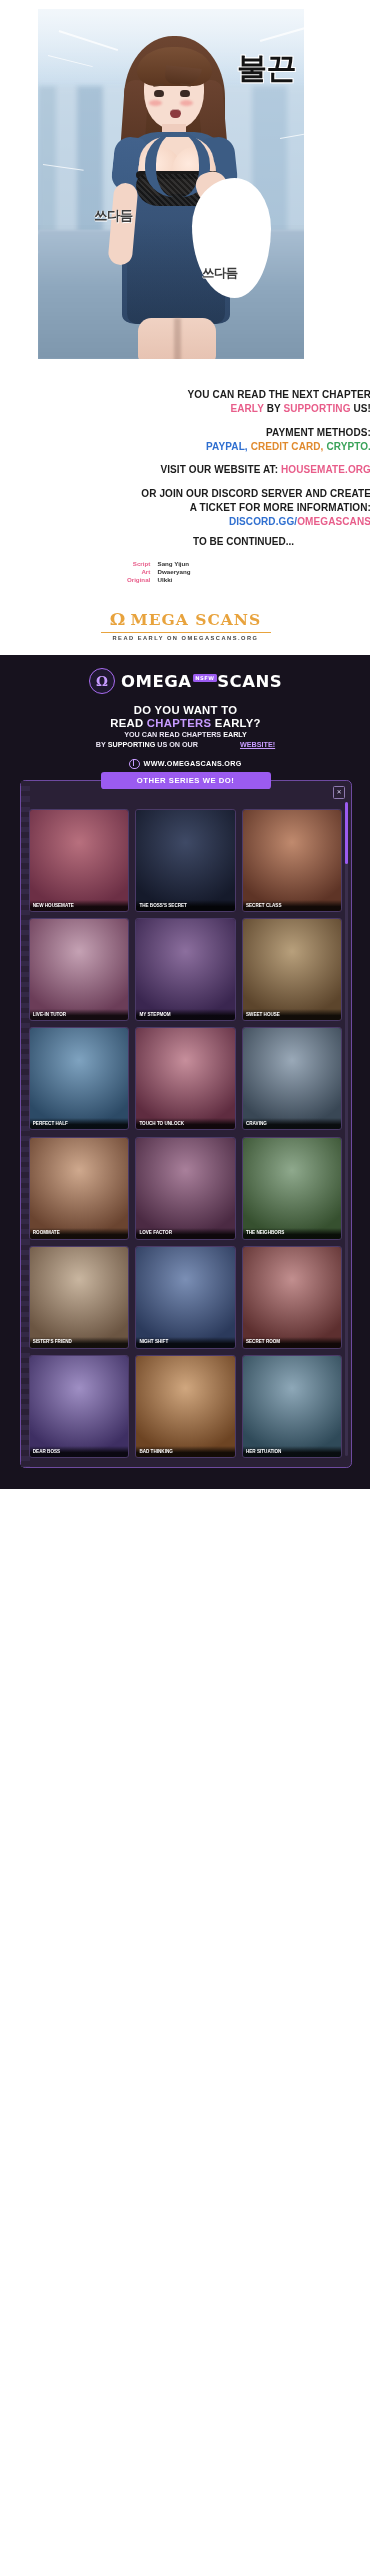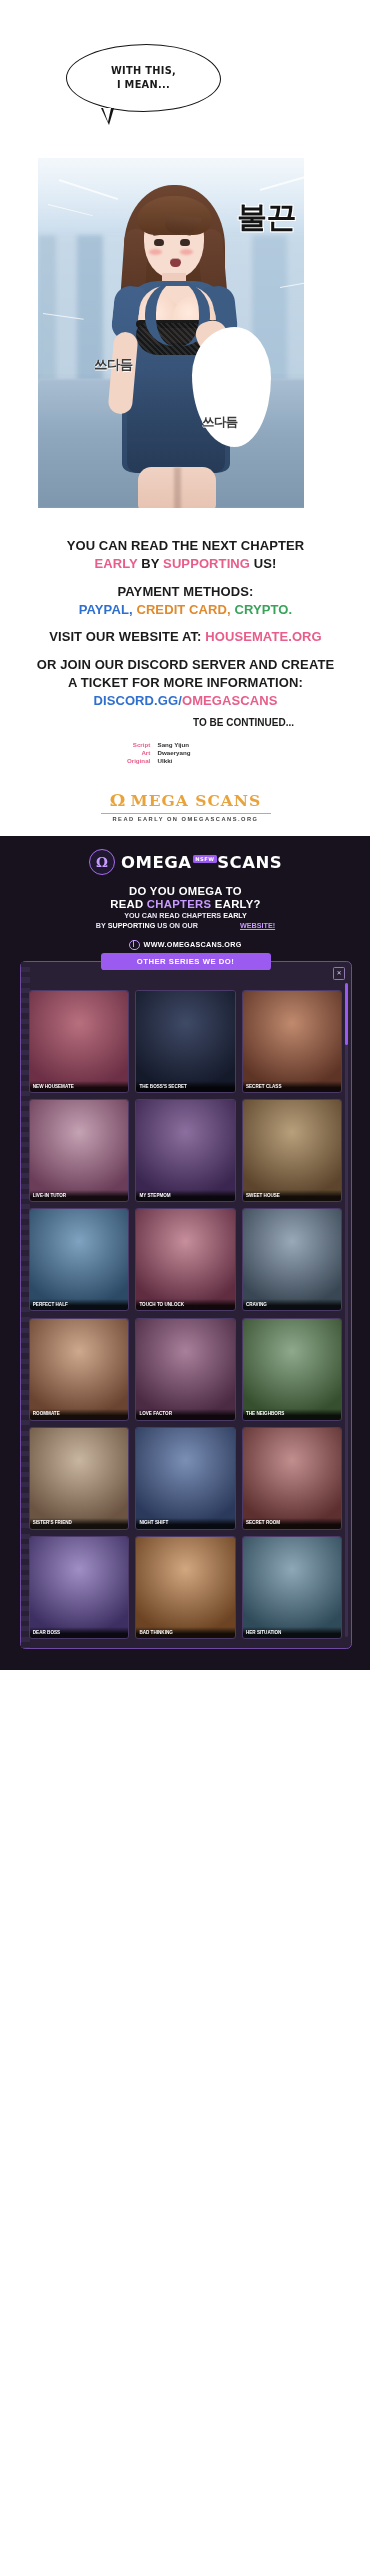--- a/index.html
+++ b/index.html
@@ -404,24 +404,25 @@
   
   .promo {
     width: 371px;
     background: #ffffff;
     padding: 23px 0 8.2px;
     text-align: center;
     box-sizing: border-box;
   }
   .promo p {
     margin: 0 0 3.1px;
-    font-size: 13px;
+    font-size: 10px;
     font-weight: 700;
     color: #1b1b1b;
     letter-spacing: 0.1px;
+    text-align: right;
   }
   .promo .sp { height: 9.3px; }
   .pink { color: #e85d8a; }
   .blue { color: #2f6fd0; }
   .orange { color: #e08a2e; }
   .green { color: #3aa35a; }
 
   .credits {
     margin: 13.4px auto 0;
     width: 170px;
@@ -668,27 +669,20 @@
     background: repeating-linear-gradient(180deg, #2a2036 0 5.2px, #332845 5.2px 10.3px);
   }
 </style>
 </head>
 <body>
 
 <div class="page">
 
   <div class="panel-strip">
 
-    <div class="balloon-panel">
-      <div class="balloon">
-        <span class="balloon-text">WITH THIS,
-I MEAN...</span>
-      </div>
-      <div class="balloon-tail"></div>
-    </div>
 
     <div class="art-panel">
       <div class="art-frame">
         <div class="bg-sky"></div>
         <div class="bg-blocks"></div>
         <div class="bg-rail"></div>
         <div class="bg-rail2"></div>
         <div class="bg-ground"></div>
 
         <div class="speedline" style="left:20.6px;top:20.6px;width:62px;height:1.5px;transform:rotate(18deg);"></div>
@@ -796,21 +790,21 @@
 
   <div class="dark">
     <div class="brandrow">
       <div class="brand-mark">Ω</div>
       <div class="brand-name">
         <span class="o">OMEGA</span><span class="brand-badge">NSFW</span><span>SCANS</span>
       </div>
     </div>
 
     <h2>
-      <span>DO YOU OMEGA TO</span>
+      <span>DO YOU WANT TO</span>
     </h2>
     <h2 style="margin-top:0">
       <span>READ </span><span class="hl">CHAPTERS</span><span> EARLY?</span>
     </h2>
 
     <div class="line">
       <span>YOU CAN READ CHAPTERS </span><b>EARLY</b>
     </div>
     <div class="line">
       <span>BY </span><b>SUPPORTING</b><span> US ON OUR </span><span class="u">WEBSITE!</span>

